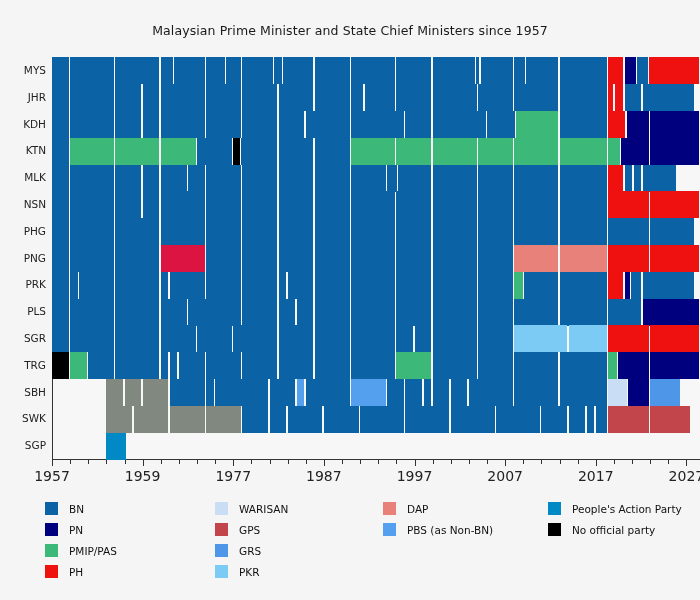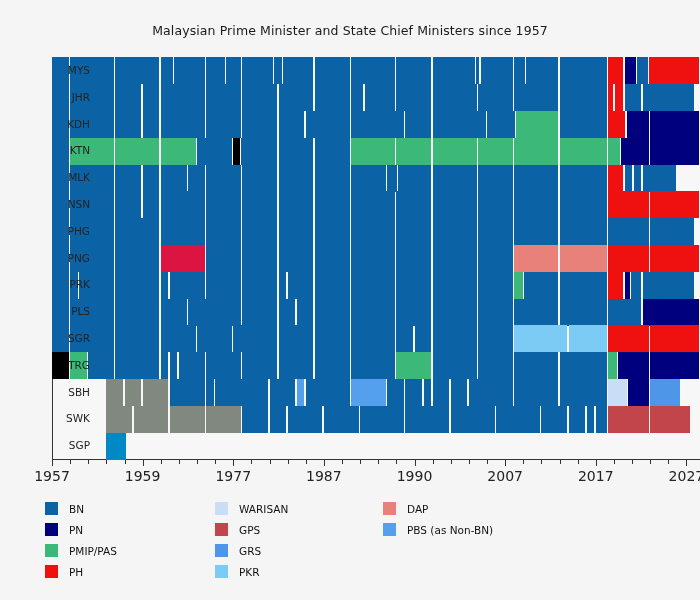--- a/index.html
+++ b/index.html
@@ -28,21 +28,21 @@
   #axis-left{left:52px;top:57px;width:1px;height:403px;}
   #axis-bottom{left:52px;top:459px;width:648px;height:1px;}
 
   .row{position:absolute;left:0;height:27px;width:100%;}
   .seg{position:absolute;top:0;height:27px;box-sizing:border-box;}
 
   .ylabel{
     position:absolute;right:0;width:44px;text-align:right;
     font-size:10.5px;color:#222;line-height:27px;height:27px;
   }
-  #ylabels{position:absolute;left:8px;top:57px;width:46px;height:403px;padding-left:36px;}
+  #ylabels{position:absolute;left:0;top:57px;width:46px;height:403px;}
 
   
   #xaxis{position:absolute;left:52px;top:460px;width:648px;height:30px;}
   .tick-major{position:absolute;top:0;width:1px;height:6px;background:#333;}
   .tick-minor{position:absolute;top:0;width:1px;height:3.5px;background:#333;}
   .tick-label{
     position:absolute;top:8px;font-size:14px;color:#222;
     transform:translateX(-50%);white-space:nowrap;
   }
 
@@ -421,21 +421,21 @@
       <div class="tick-minor" style="left: 634.406px;"></div>
       <div class="tick-major" style="left: 0px;"></div>
       <div class="tick-label" style="left: 0px;">1957</div>
       <div class="tick-major" style="left: 90.6294px;"></div>
       <div class="tick-label" style="left: 90.6294px;">1959</div>
       <div class="tick-major" style="left: 181.259px;"></div>
       <div class="tick-label" style="left: 181.259px;">1977</div>
       <div class="tick-major" style="left: 271.888px;"></div>
       <div class="tick-label" style="left: 271.888px;">1987</div>
       <div class="tick-major" style="left: 362.517px;"></div>
-      <div class="tick-label" style="left: 362.517px;">1990</div>
+      <div class="tick-label" style="left: 362.517px;">1997</div>
       <div class="tick-major" style="left: 453.147px;"></div>
       <div class="tick-label" style="left: 453.147px;">2007</div>
       <div class="tick-major" style="left: 543.776px;"></div>
       <div class="tick-label" style="left: 543.776px;">2017</div>
       <div class="tick-major" style="left: 634.406px;"></div>
       <div class="tick-label" style="left: 634.406px;">2027</div>
     </div>
 
   <div id="legend">
       <div class="legend-col" style="left: 45px;">
@@ -477,15 +477,25 @@
       <div class="legend-col" style="left: 383px;">
         <div class="legend-item">
           <span class="swatch" style="background: rgb(232, 129, 122);"></span>
           <span class="legend-label">DAP</span>
         </div>
         <div class="legend-item">
           <span class="swatch" style="background: rgb(85, 160, 238);"></span>
           <span class="legend-label">PBS (as Non-BN)</span>
         </div>
       </div>
+      <div class="legend-col" style="left: 548px;">
+        <div class="legend-item">
+          <span class="swatch" style="background: rgb(0, 137, 196);"></span>
+          <span class="legend-label">People's Action Party</span>
+        </div>
+        <div class="legend-item">
+          <span class="swatch" style="background: rgb(0, 0, 0);"></span>
+          <span class="legend-label">No official party</span>
+        </div>
+      </div>
     </div>
 
 </div>
 
 </body></html>

